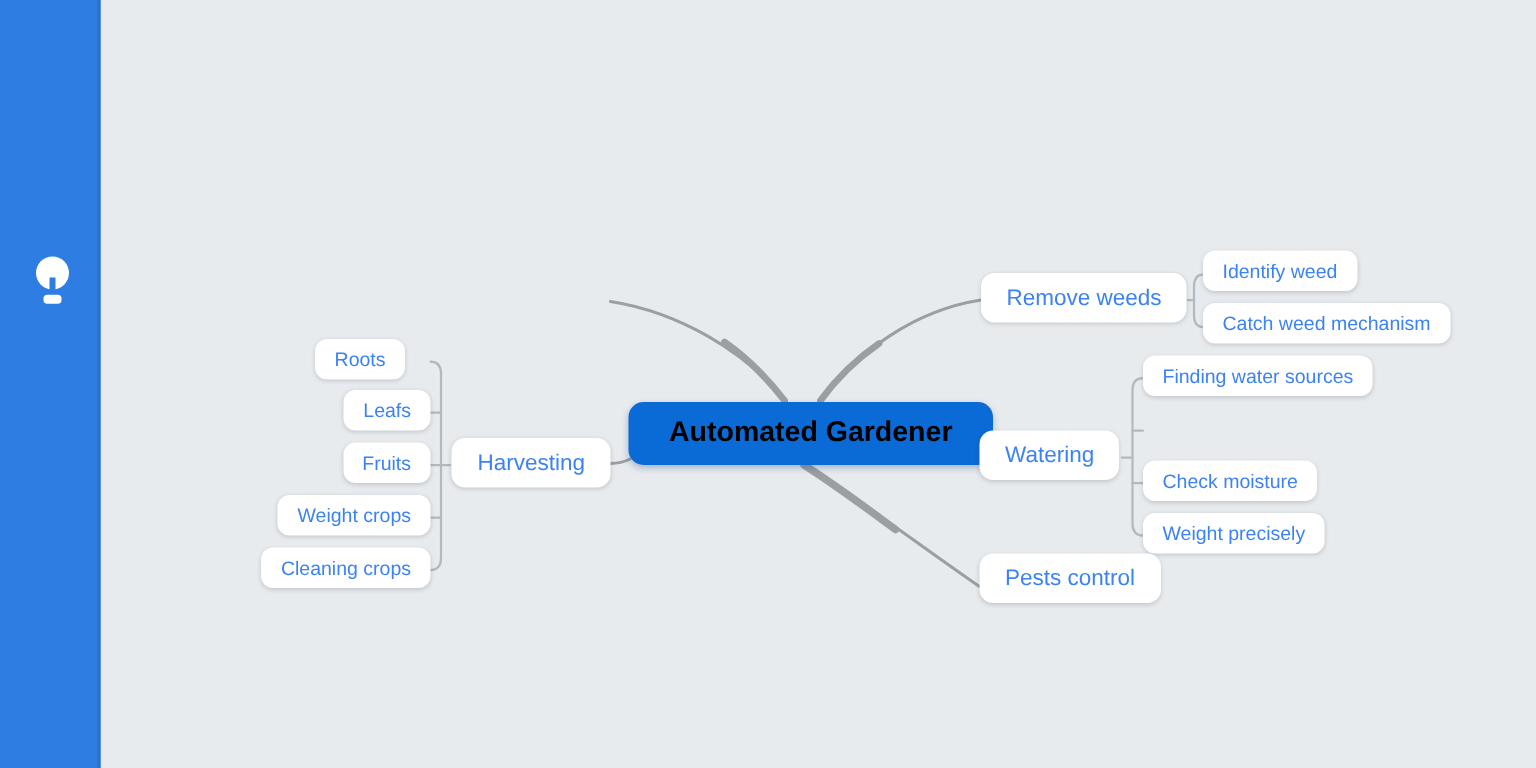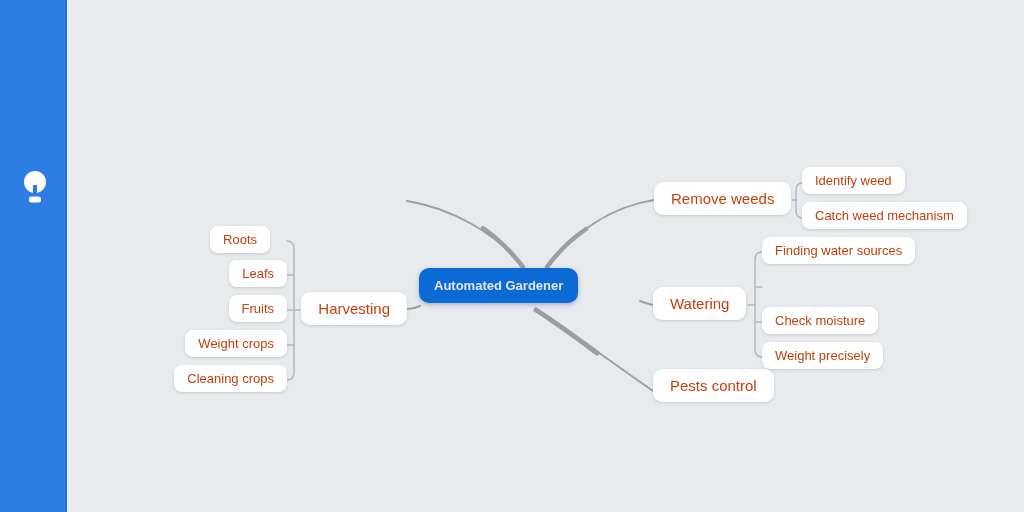--- a/index.html
+++ b/index.html
@@ -35,37 +35,37 @@
     left: 0; top: 0;
     z-index: 1;
   }
   .edges path { fill: none; }
   .edge-main { stroke: #9c9fa2; stroke-linecap: round; }
   .edge-child { stroke: #b4b9bf; stroke-width: 1.5; stroke-linecap: round; }
   .node {
     position: absolute;
     z-index: 2;
     background: #ffffff;
-    color: #c2410c;
+    color: #3b82f6;
     border-radius: 9px;
     box-shadow: 0 1px 3px rgba(70, 77, 85, 0.22);
     display: flex;
     align-items: center;
     justify-content: center;
     white-space: nowrap;
     cursor: pointer;
   }
   .node.main { font-size: 15px; padding: 8px 17px; }
   .node.child { font-size: 13px; padding: 6px 13px; border-radius: 8px; }
   .node.root {
     background: #0a6ad6;
-    color: #e5e5e5;
+    color: #000000;
     font-weight: bold;
-    font-size: 13px;
-    padding: 10px 15px;
+    font-size: 19px;
+    padding: 10px 27px;
     border-radius: 10px;
     box-shadow: 0 2px 5px rgba(15, 60, 120, 0.30);
   }
 </style>
 </head>
 <body>
 
 <div class="app">
 
   <svg class="edges" width="1024" height="512" viewBox="0 0 1024 512">

